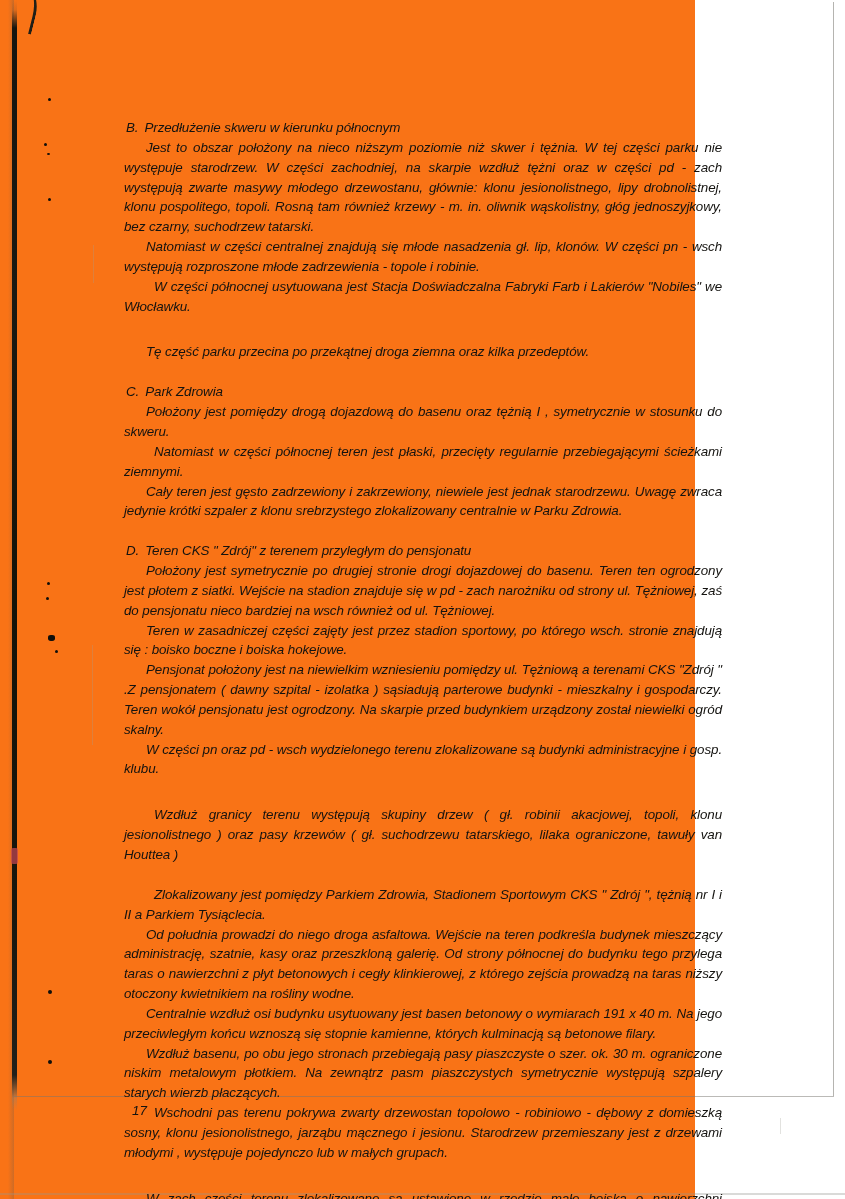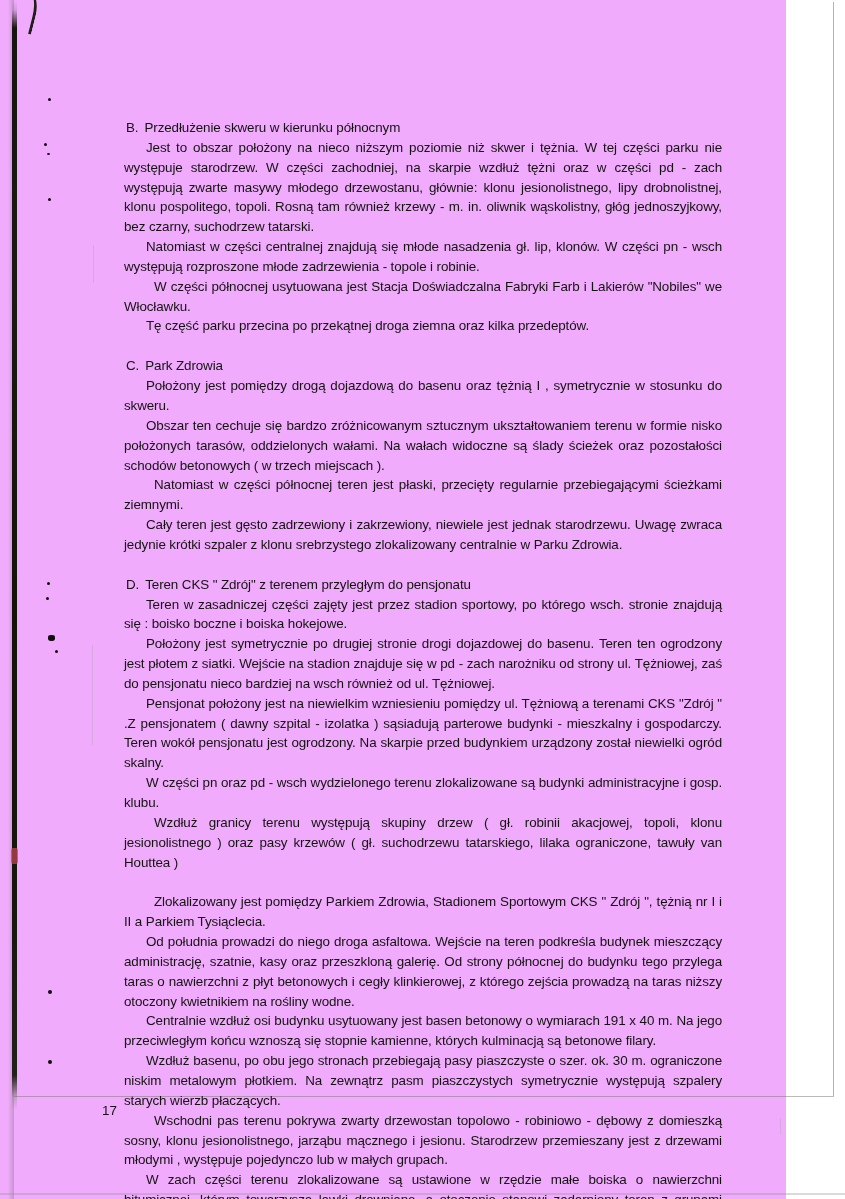--- a/index.html
+++ b/index.html
@@ -10,24 +10,25 @@
   body {
     width: 845px;
     height: 1199px;
     font-family: "Liberation Sans", sans-serif;
     overflow: hidden;
   }
 
   
   #page {
     position: relative;
-    width: 786px;
-    height: 1199px;
-    background: #f0abfc;
+    width: 695px;
+    height: 1199px;
+    background: #f97316;
     box-sizing: border-box;
+    font-style: italic;
   }
 
   
   .edge-left {
     position: absolute;
     left: 12px;
     top: 0px;
     width: 5px;
     height: 1199px;
     background: linear-gradient(to bottom,
@@ -129,36 +130,36 @@
   p {
     margin: 0;
     font-size: 13.4px;
     line-height: 19.85px;
     color: #141310;
     text-align: justify;
     text-justify: inter-word;
     letter-spacing: -0.1px;
     -webkit-font-smoothing: none;
   }
-  p.last-line-left { text-align-last: left; }
+  p.last-line-left { text-align-last: left; margin-top: 26px; }
 
   p.indent { text-indent: 22px; }
   p.indent-wide { text-indent: 30px; }
 
   .heading {
     text-align: left;
     text-indent: 0;
     margin-left: 2px;
   }
   .heading .letter { margin-right: 6px; }
   .gap-lg { height: 20px; }
 
   #page-number {
     position: absolute;
-    left: 102px;
+    left: 132px;
     top: 1103px;
     font-size: 13.4px;
     color: #141310;
     font-family: "Liberation Sans", sans-serif;
   }
 </style>
 </head>
 <body>
 
 <div id="page">
@@ -191,29 +192,28 @@
     <p class="heading"><span class="letter">B.</span><span>Przedłużenie skweru w kierunku północnym</span></p>
     <p class="indent">Jest to obszar położony na nieco niższym poziomie niż skwer i tężnia. W tej części parku nie występuje starodrzew. W części zachodniej, na skarpie wzdłuż tężni oraz w części pd - zach występują zwarte masywy młodego drzewostanu, głównie: klonu jesionolistnego, lipy drobnolistnej, klonu pospolitego, topoli. Rosną tam również krzewy - m. in. oliwnik wąskolistny, głóg jednoszyjkowy, bez czarny, suchodrzew tatarski.</p>
     <p class="indent">Natomiast w części centralnej znajdują się młode nasadzenia gł. lip, klonów. W części pn - wsch występują rozproszone młode zadrzewienia - topole i robinie.</p>
     <p class="indent-wide">W części północnej usytuowana jest Stacja Doświadczalna Fabryki Farb i Lakierów "Nobiles" we Włocławku.</p>
     <p class="indent last-line-left">Tę część parku przecina po przekątnej droga ziemna oraz kilka przedeptów.</p>
 
     <div class="gap-lg"></div>
 
     <p class="heading"><span class="letter">C.</span><span>Park Zdrowia</span></p>
     <p class="indent">Położony jest pomiędzy drogą dojazdową do basenu oraz tężnią I , symetrycznie w stosunku do skweru.</p>
-    <p class="indent">Obszar ten cechuje się bardzo zróżnicowanym sztucznym ukształtowaniem terenu w formie nisko położonych tarasów, oddzielonych wałami. Na wałach widoczne są ślady ścieżek oraz pozostałości schodów betonowych ( w trzech miejscach ).</p>
     <p class="indent-wide">Natomiast w części północnej teren jest płaski, przecięty regularnie przebiegającymi ścieżkami ziemnymi.</p>
     <p class="indent">Cały teren jest gęsto zadrzewiony i zakrzewiony, niewiele jest jednak starodrzewu. Uwagę zwraca jedynie krótki szpaler z klonu srebrzystego zlokalizowany centralnie w Parku Zdrowia.</p>
 
     <div class="gap-lg"></div>
 
     <p class="heading"><span class="letter">D.</span><span>Teren CKS " Zdrój"  z terenem przyległym do pensjonatu</span></p>
+    <p class="indent">Położony jest symetrycznie po drugiej stronie drogi dojazdowej do basenu. Teren ten ogrodzony jest płotem z siatki. Wejście na stadion znajduje się w pd - zach narożniku od strony ul. Tężniowej, zaś do pensjonatu nieco bardziej na wsch również od ul. Tężniowej.</p>
     <p class="indent">Teren w zasadniczej części zajęty jest przez stadion sportowy, po którego wsch. stronie znajdują się : boisko boczne i boiska hokejowe.</p>
-    <p class="indent">Położony jest symetrycznie po drugiej stronie drogi dojazdowej do basenu. Teren ten ogrodzony jest płotem z siatki. Wejście na stadion znajduje się w pd - zach narożniku od strony ul. Tężniowej, zaś do pensjonatu nieco bardziej na wsch również od ul. Tężniowej.</p>
     <p class="indent">Pensjonat położony jest na niewielkim wzniesieniu pomiędzy ul. Tężniową a terenami CKS "Zdrój " .Z pensjonatem ( dawny szpital - izolatka ) sąsiadują parterowe budynki - mieszkalny i gospodarczy. Teren wokół pensjonatu jest ogrodzony. Na skarpie przed budynkiem urządzony został niewielki ogród skalny.</p>
     <p class="indent">W części pn oraz pd - wsch wydzielonego terenu zlokalizowane są budynki administracyjne i gosp. klubu.</p>
     <p class="indent-wide last-line-left">Wzdłuż granicy terenu występują skupiny drzew ( gł. robinii akacjowej, topoli, klonu jesionolistnego ) oraz pasy krzewów ( gł. suchodrzewu tatarskiego, lilaka ograniczone, tawuły van Houttea )</p>
 
     <div class="gap-lg"></div>
 
     <p class="indent-wide">Zlokalizowany jest pomiędzy Parkiem Zdrowia, Stadionem Sportowym CKS " Zdrój ", tężnią nr I i II a Parkiem Tysiąclecia.</p>
     <p class="indent">Od południa prowadzi do niego droga asfaltowa. Wejście na teren podkreśla budynek mieszczący administrację, szatnie, kasy oraz przeszkloną galerię. Od strony północnej do budynku tego przylega taras o nawierzchni z płyt betonowych i cegły klinkierowej, z którego zejścia prowadzą na taras niższy otoczony kwietnikiem na rośliny wodne.</p>
     <p class="indent">Centralnie wzdłuż osi budynku usytuowany jest basen betonowy o wymiarach 191 x 40 m. Na jego przeciwległym końcu wznoszą się stopnie kamienne, których kulminacją są betonowe filary.</p>
     <p class="indent">Wzdłuż basenu, po obu jego stronach przebiegają pasy piaszczyste o szer. ok. 30 m. ograniczone niskim metalowym płotkiem. Na zewnątrz pasm piaszczystych symetrycznie występują szpalery starych wierzb płaczących.</p>

